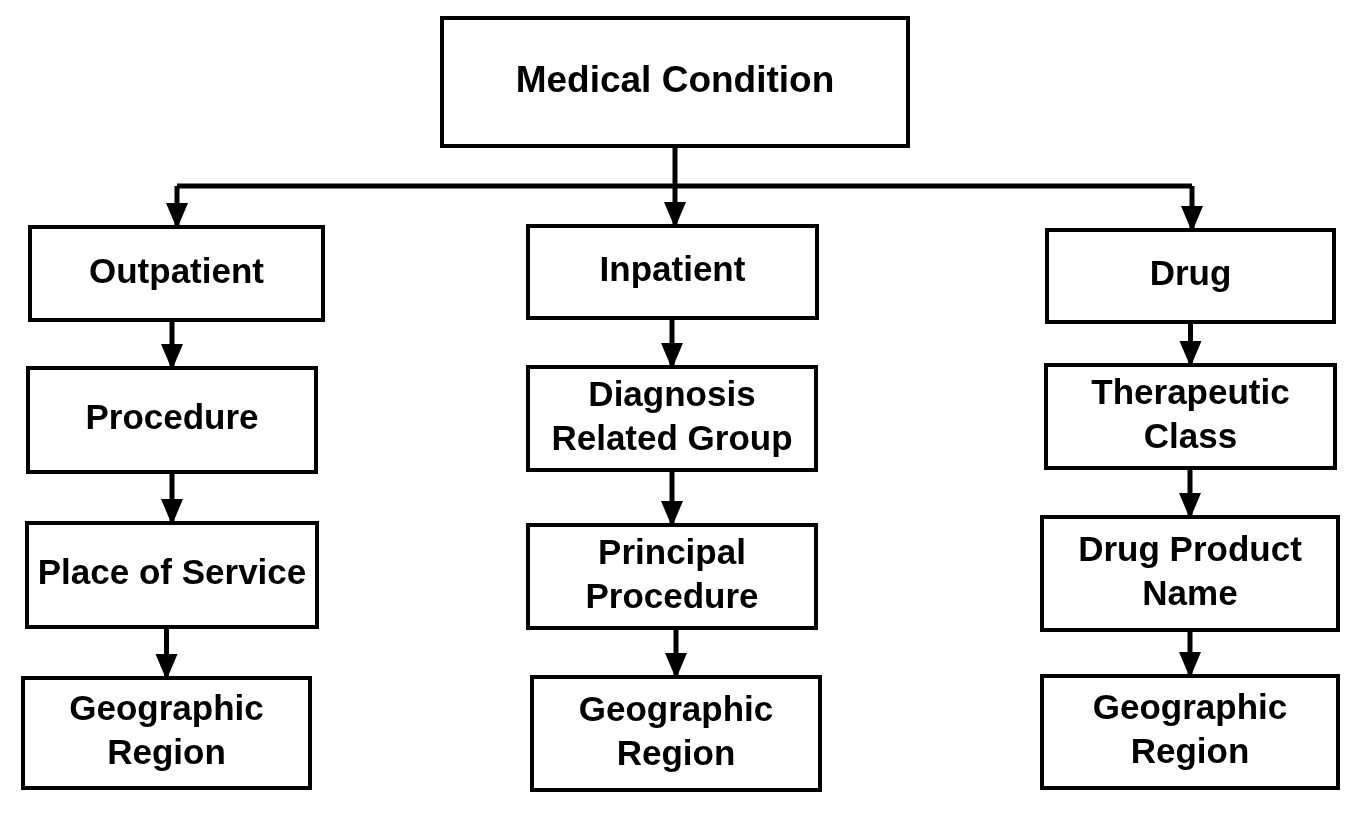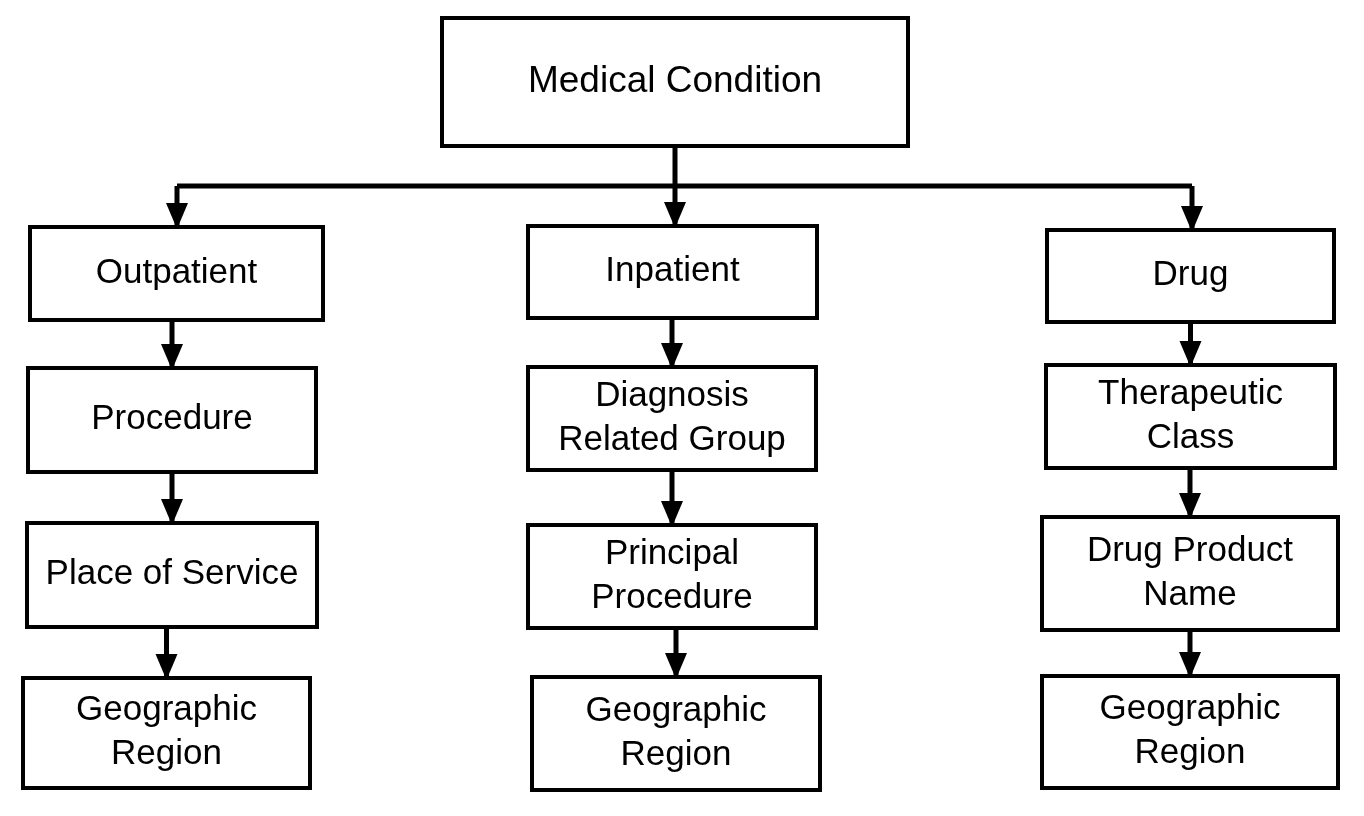--- a/index.html
+++ b/index.html
@@ -12,20 +12,21 @@
     width: 1364px;
     height: 816px;
     font-family: "Liberation Sans", sans-serif;
     overflow: hidden;
   }
   #chart-root {
     position: relative;
     width: 1364px;
     height: 816px;
     background: #ffffff;
+    font-weight: bold;
   }
   svg.flow-canvas {
     position: absolute;
     top: 0;
     left: 0;
     width: 1364px;
     height: 816px;
     display: block;
   }
   .node-box {

